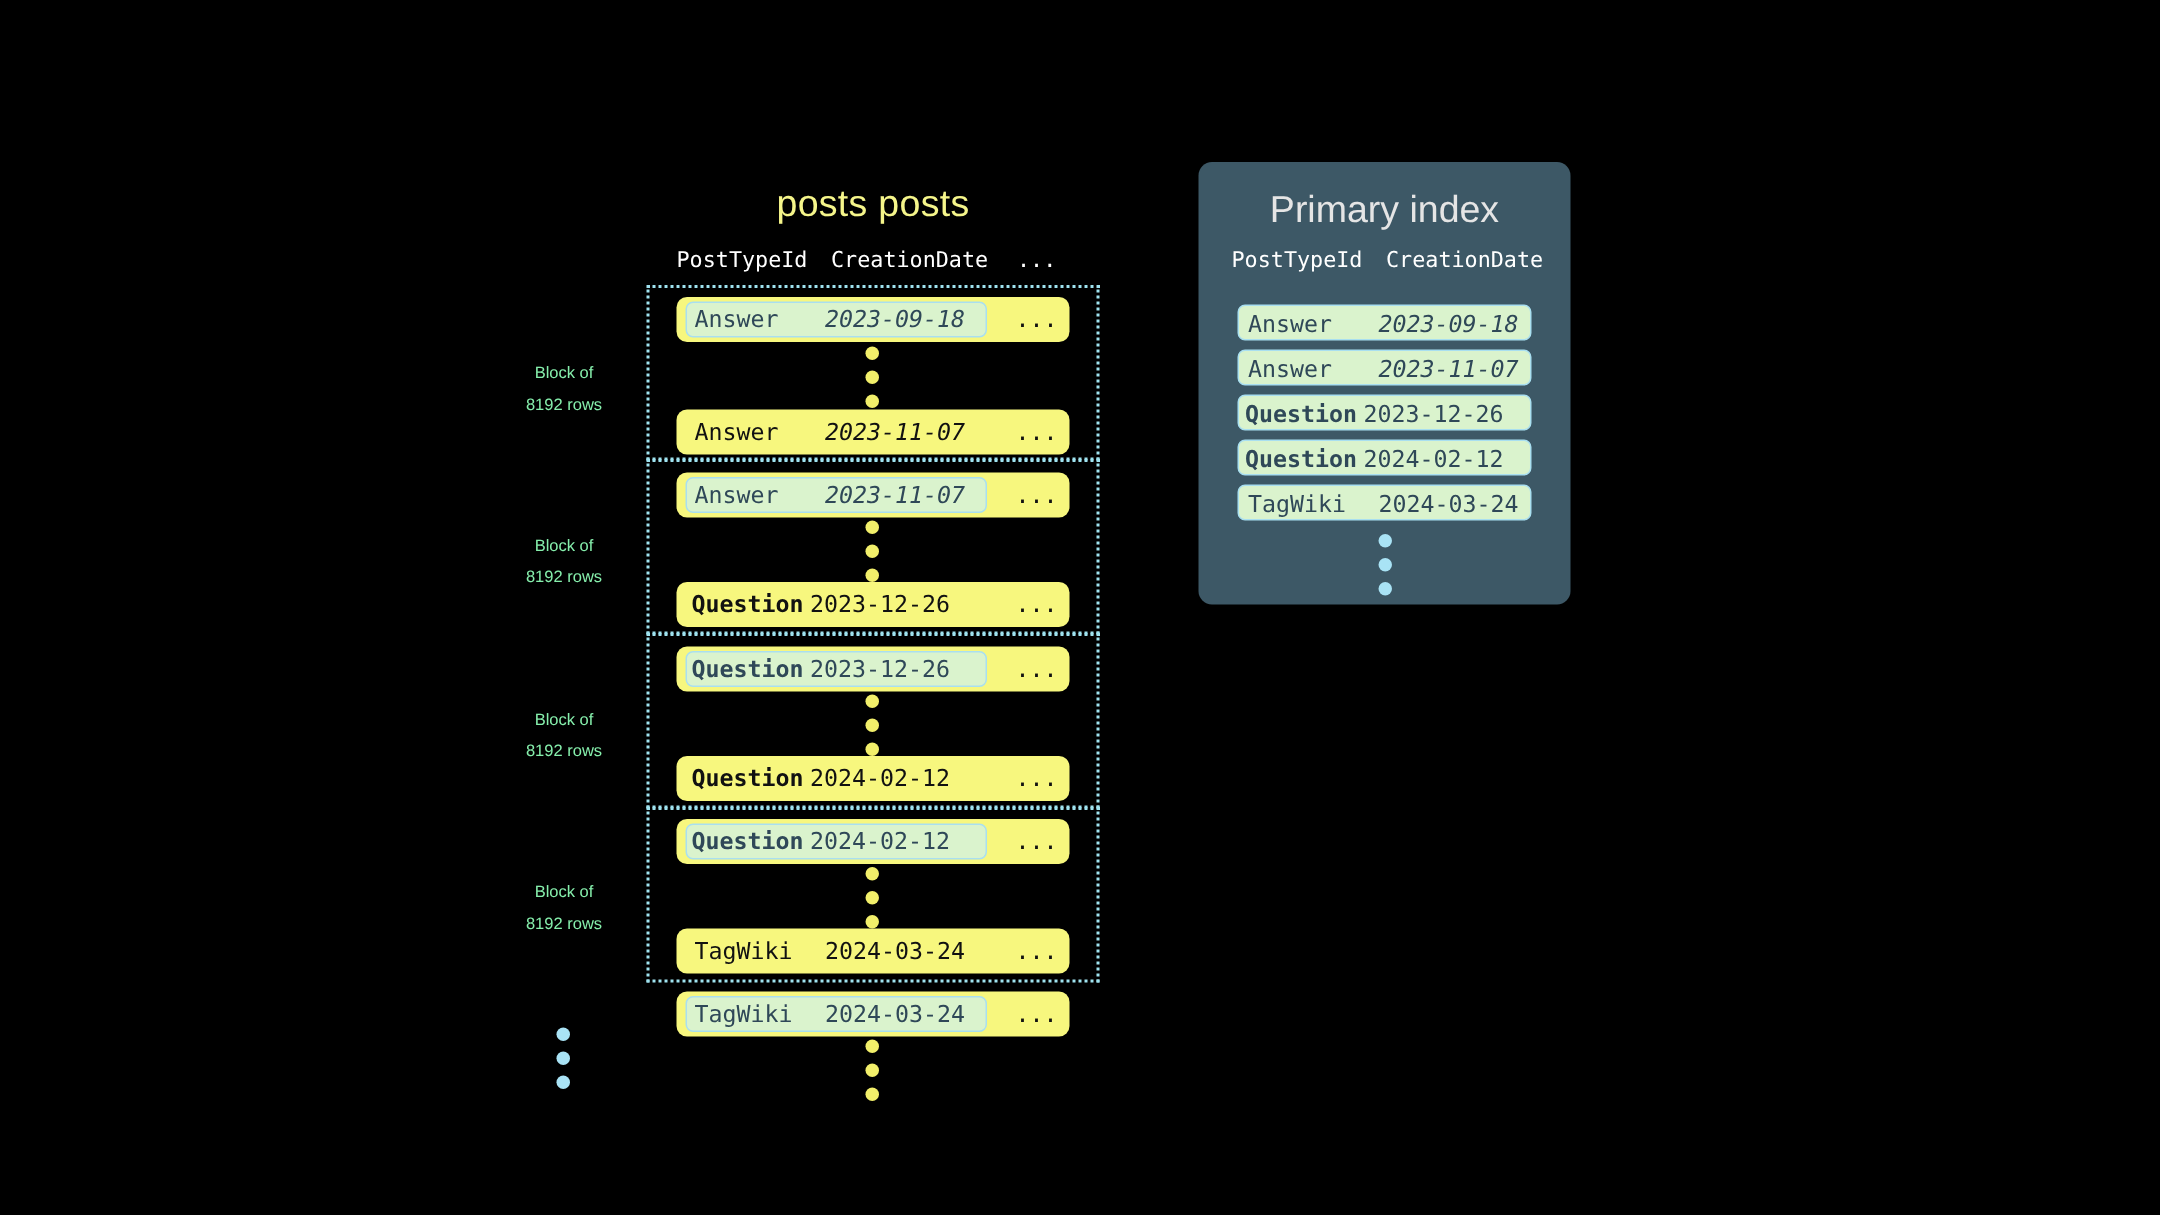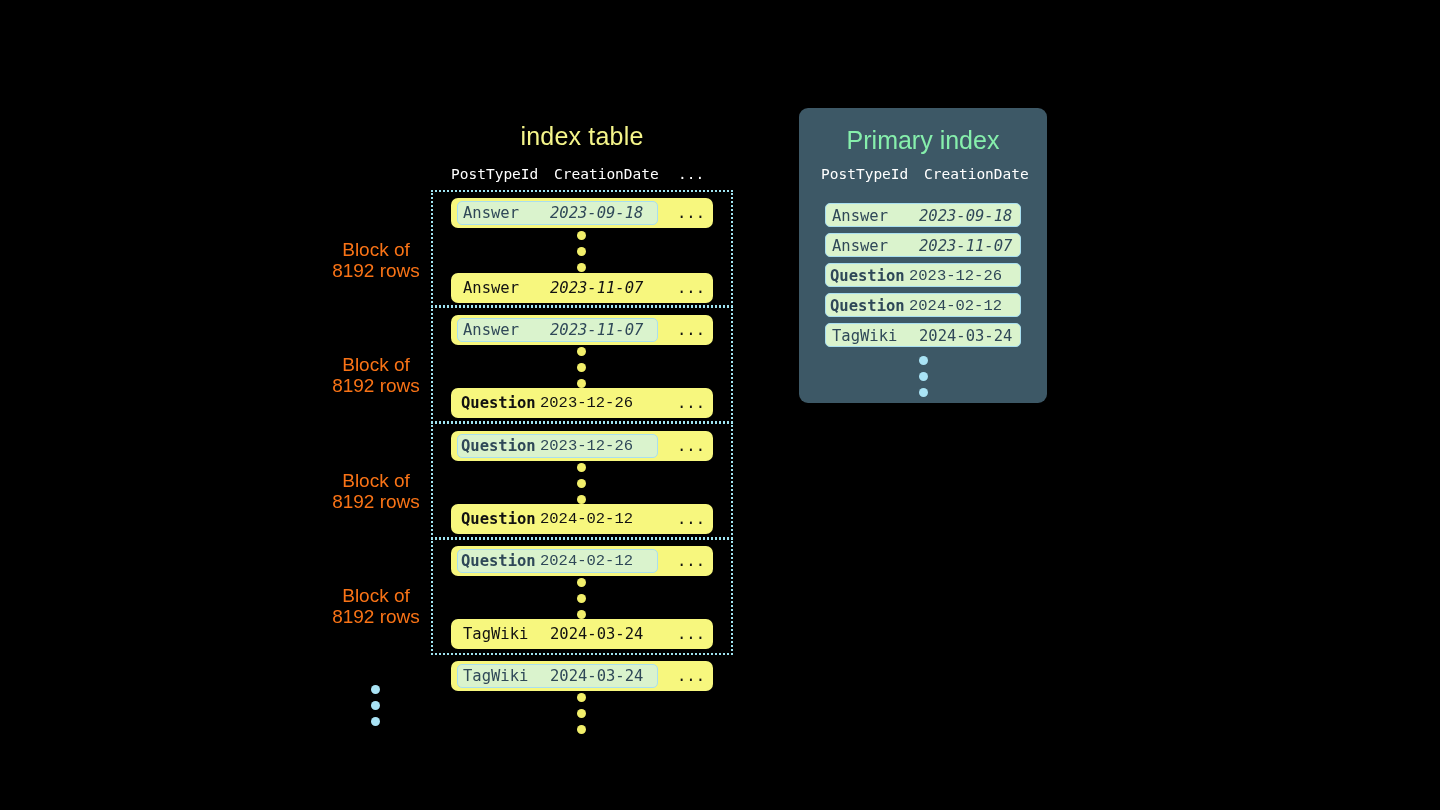--- a/index.html
+++ b/index.html
@@ -28,21 +28,21 @@
   .posts-header .ph-date{ position:absolute; left:123px; top:0; }
   .posts-header .ph-dots{ position:absolute; left:247px; top:0; }
 
   
   .block{
     position:absolute; left:431px; width:302px;
     border:2.5px dotted #9fe3f0;
   }
   .block-label{
     position:absolute; width:130px; text-align:center;
-    font-size:19px; line-height:21px; color:#f97316;
+    font-size:11px; line-height:21px; color:#86efac;
     left:311px;
   }
 
   
   .row{
     position:absolute; left:451px; width:262px; height:30px;
     background:#f7f77e;
     border-radius:7px;
     font-family:"DejaVu Sans Mono", monospace;
     font-size:15.5px; color:#111111;
@@ -59,42 +59,42 @@
     border-radius:5px;
   }
   .row.hl .cell-type,
   .row.hl .cell-date{ color:#2f4858; top:6px; }
   .row.hl .cell-dots{ color:#111; }
 
   
   .t-answer   .cell-type{ left:12px; }
   .t-answer   .cell-date{ left:99px;font-style:italic; }
   .t-question .cell-type{ left:10px;font-weight:bold; }
-  .t-question .cell-date{ left:89px;font-family:Liberation Mono, monospace; }
+  .t-question .cell-date{ left:89px; }
   .t-tagwiki  .cell-type{ left:12px; }
   .t-tagwiki  .cell-date{ left:99px; }
 
   
   .vdots{ position:absolute; width:9px; }
   .vdots i{
     display:block; width:9px; height:9px; border-radius:50%;
     margin-bottom:7px;
   }
   .vdots.yellow i{ background:#f2ef6a; }
   .vdots.blue i{ background:#a9e3f5; }
 
   
   .index-panel{
     position:absolute; left:799px; top:108px;
     width:248px; height:295px;
     background:#3d5866; border-radius:9px;
   }
   .index-title{
     position:absolute; left:0; top:18px; width:248px;
-    text-align:center; font-size:25px; color:#86efac;
+    text-align:center; font-size:25px; color:#e5e5e5;
   }
   .index-header{
     position:absolute; left:0; top:58px; width:248px; height:20px;
     font-family:"DejaVu Sans Mono", monospace;
     font-size:14.5px; color:#ffffff;
   }
   .index-header .ih-type{ position:absolute; left:22px; }
   .index-header .ih-date{ position:absolute; left:125px; }
 
   .idx-row{
@@ -110,21 +110,21 @@
   .idx-row.t-question .cell-type{ left:4px; }
   .idx-row.t-question .cell-date{ left:83px; }
   .idx-row.t-tagwiki  .cell-type{ left:6px; }
   .idx-row.t-tagwiki  .cell-date{ left:93px; }
 </style>
 </head>
 <body>
 
 <div id="stage">
 
-  <div class="posts-title">index table</div>
+  <div class="posts-title">posts posts</div>
 
   <div class="posts-header">
     <span class="ph-type">PostTypeId</span>
     <span class="ph-date">CreationDate</span>
     <span class="ph-dots">...</span>
   </div>
 
   <div class="block" style="top:190px; height:117px;"></div>
   <div class="block-label" style="top:239px;">
     <div>Block of</div>

